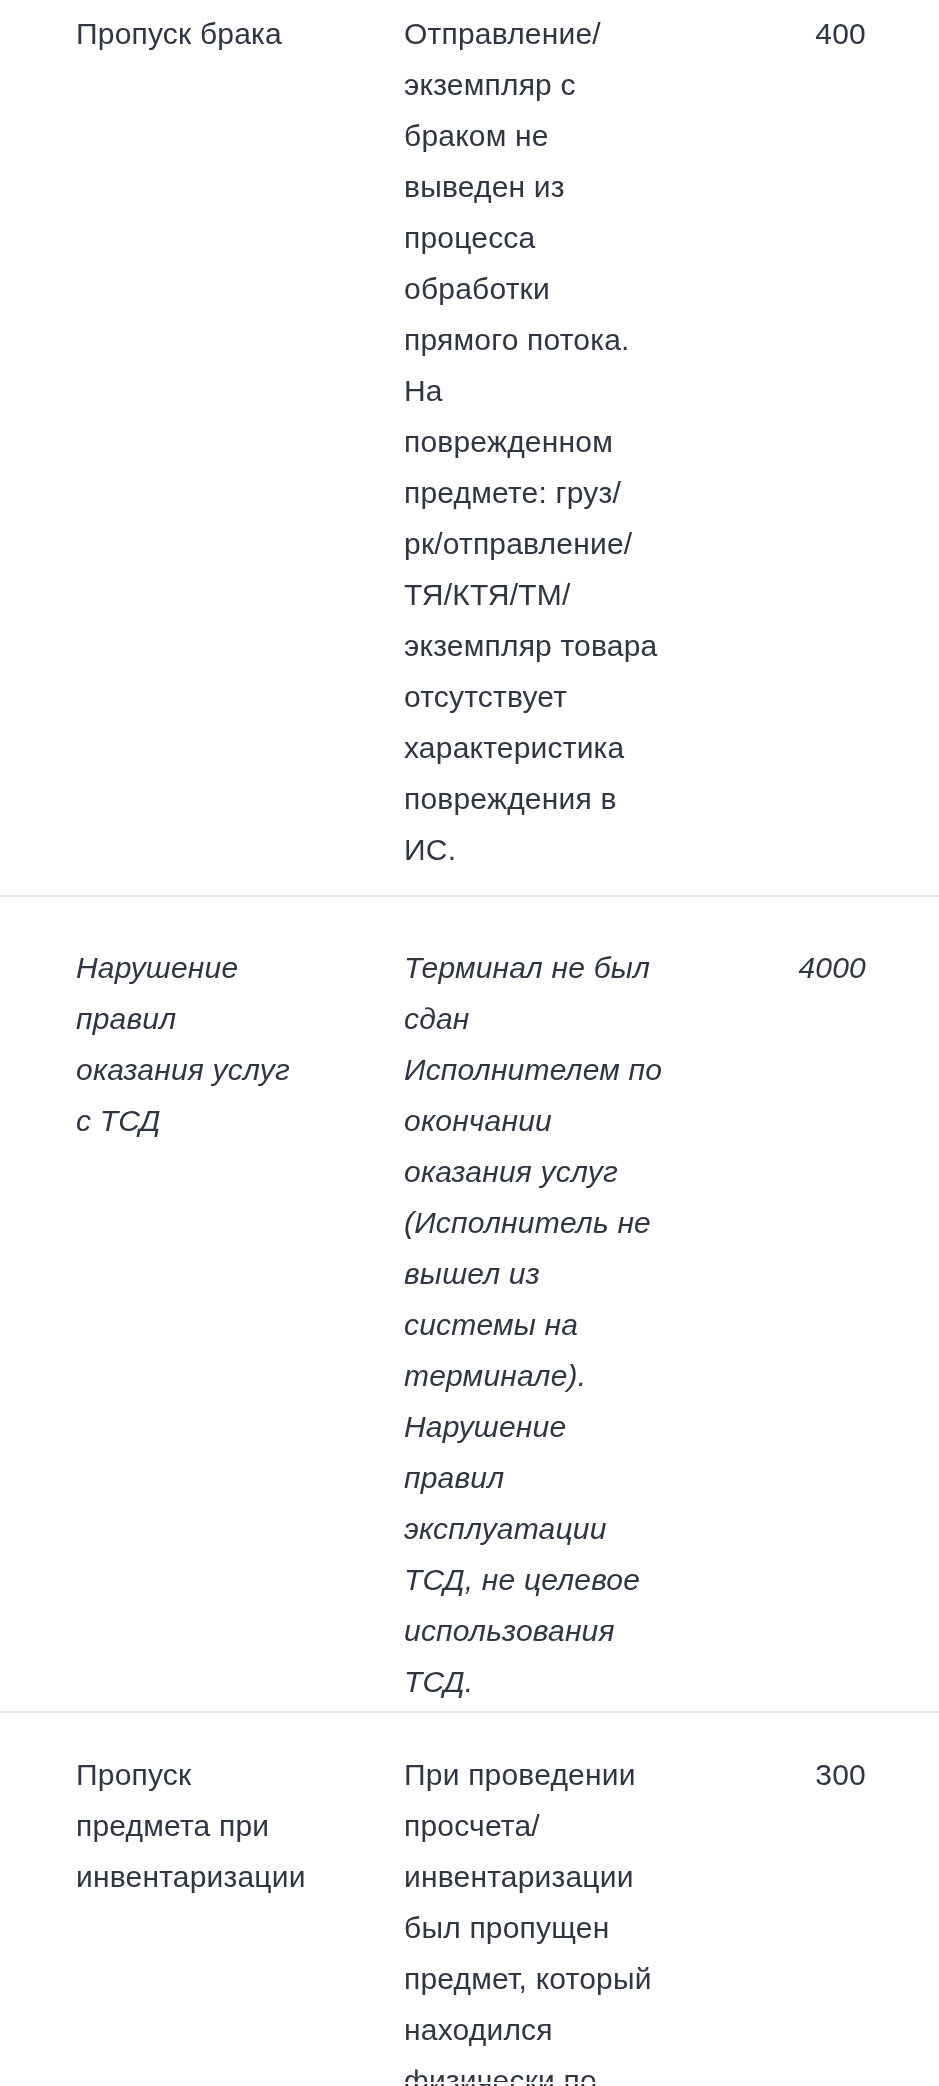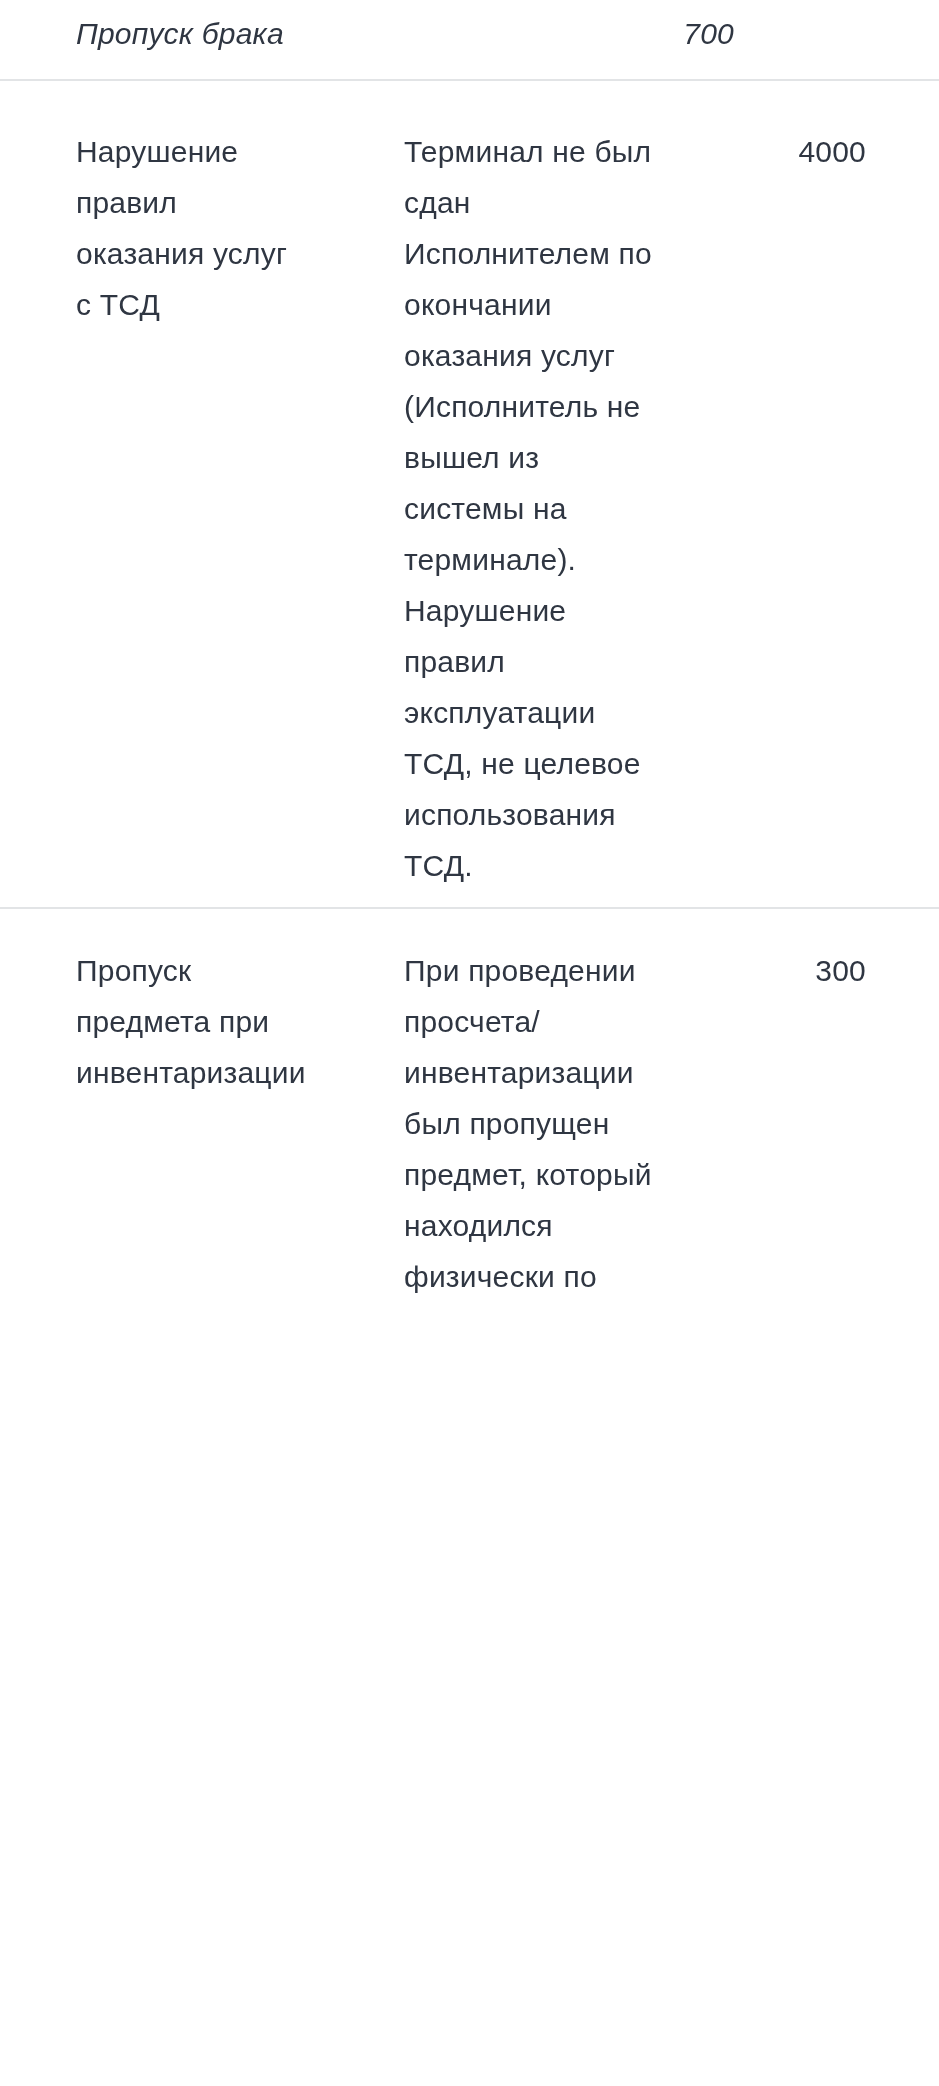--- a/index.html
+++ b/index.html
@@ -29,42 +29,59 @@
     padding-left: 76px;
     padding-right: 73px;
     font-size: 30px;
     line-height: 51px;
   }
   .cell {
     white-space: pre-line;
     letter-spacing: 0.2px;
   }
   .cell.amount { text-align: right; }
-  .row-1 { padding-top: 8px; padding-bottom: 20px; font-style: italic; }
-  .row-2 { border-top: 2px solid var(--divider); padding-top: 45px; padding-bottom: 16px; }
+  .row-1 { padding-top: 8px; padding-bottom: 20px; }
+  .row-2 { border-top: 2px solid var(--divider); padding-top: 45px; padding-bottom: 4px; font-style: italic; }
   .row-3 { border-top: 2px solid var(--divider); padding-top: 36px; padding-bottom: 0; }
   .bottom-bar {
     position: absolute;
     left: 260px;
     top: 2082px;
     width: 348px;
     height: 2px;
     background: var(--bar);
     border-bottom: 2px solid var(--bg);
     z-index: 3;
   }
 </style>
 </head>
 <body>
 
 <div class="fines-table">
 
   <section class="row row-1">
     <div class="cell name">Пропуск брака</div>
-    <div class="cell amount">700</div>
+    <div class="cell desc">Отправление/
+экземпляр с
+браком не
+выведен из
+процесса
+обработки
+прямого потока.
+На
+поврежденном
+предмете: груз/
+рк/отправление/
+ТЯ/КТЯ/ТМ/
+экземпляр товара
+отсутствует
+характеристика
+повреждения в
+ИС.</div>
+    <div class="cell amount">400</div>
   </section>
 
   <section class="row row-2">
     <div class="cell name">Нарушение
 правил
 оказания услуг
 с ТСД</div>
     <div class="cell desc">Терминал не был
 сдан
 Исполнителем по

